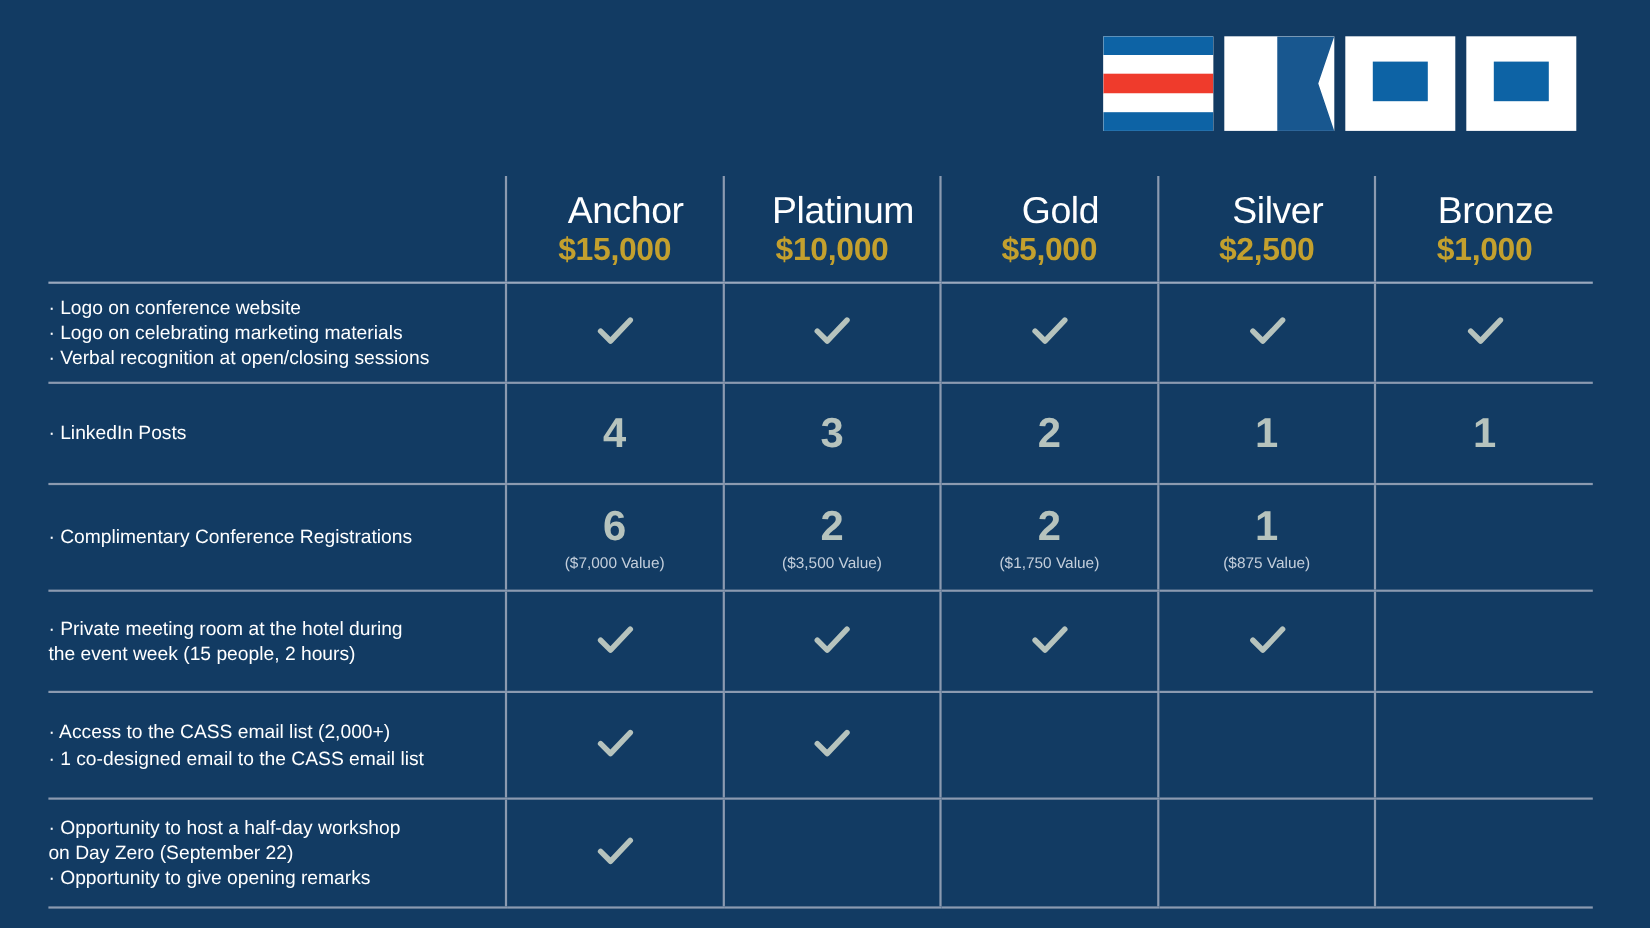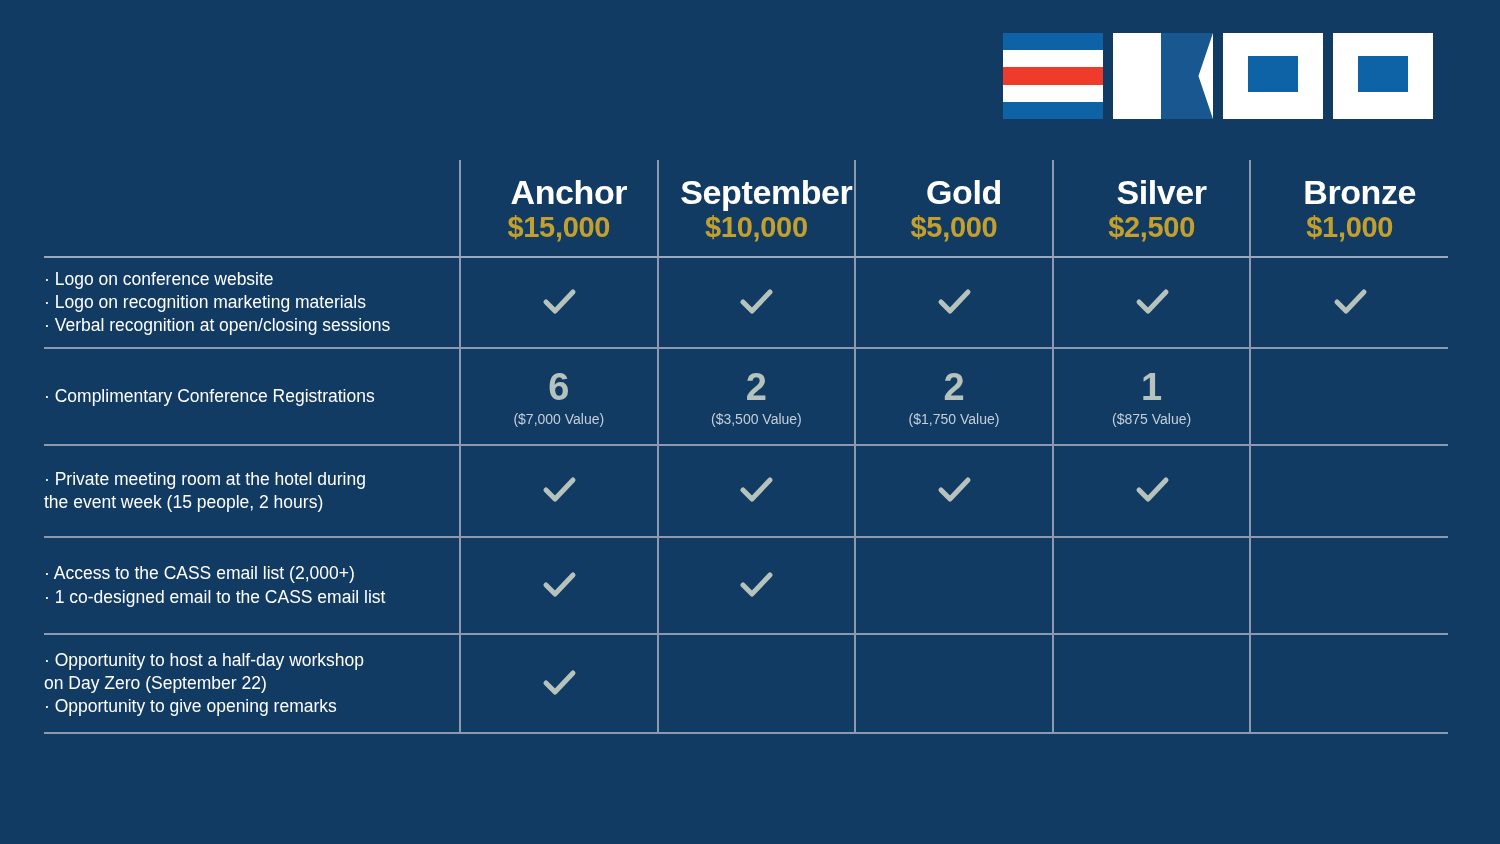--- a/index.html
+++ b/index.html
@@ -110,21 +110,21 @@
     border-bottom: 2px solid #9aa8bd;
   }
   thead th.benefit-head {
     border-bottom: 2px solid #9aa8bd;
   }
   thead th.tier-head {
     border-left: 2px solid #8b9ab0;
   }
   .tier-name {
     font-size: 34px;
-    font-weight: bold;
+    font-weight: normal;
     color: #ffffff;
     line-height: 1.12;
     letter-spacing: -0.4px;
     padding-left: 20px;
   }
   .tier-price {
     font-size: 29px;
     color: #c3a02e;
     line-height: 1.12;
     letter-spacing: -0.3px;
@@ -215,59 +215,89 @@
       <col class="col-tier">
   </colgroup>
   <thead>
     <tr>
       <th class="benefit-head"></th>
       <th class="tier-head">
         <div class="tier-name">Anchor</div>
         <div class="tier-price">$15,000</div>
       </th>
       <th class="tier-head">
-        <div class="tier-name">September</div>
+        <div class="tier-name">Platinum</div>
         <div class="tier-price">$10,000</div>
       </th>
       <th class="tier-head">
         <div class="tier-name">Gold</div>
         <div class="tier-price">$5,000</div>
       </th>
       <th class="tier-head">
         <div class="tier-name">Silver</div>
         <div class="tier-price">$2,500</div>
       </th>
       <th class="tier-head">
         <div class="tier-name">Bronze</div>
         <div class="tier-price">$1,000</div>
       </th>
     </tr>
   </thead>
   <tbody id="table-body">
       <tr class="r1">
         <td class="benefit-cell">
           <div class="bline">· Logo on conference website</div>
-          <div class="bline">· Logo on recognition marketing materials</div>
+          <div class="bline">· Logo on celebrating marketing materials</div>
           <div class="bline">· Verbal recognition at open/closing sessions</div>
         </td>
         <td class="tier-cell"><span class="check"><svg width="46" height="46" viewBox="0 0 46 46" aria-hidden="true">
               <path d="M10 24 L19 33 L37 14" fill="none" stroke="#b6c3bd" stroke-width="5" stroke-linecap="round" stroke-linejoin="round"></path>
             </svg></span></td>
         <td class="tier-cell"><span class="check"><svg width="46" height="46" viewBox="0 0 46 46" aria-hidden="true">
               <path d="M10 24 L19 33 L37 14" fill="none" stroke="#b6c3bd" stroke-width="5" stroke-linecap="round" stroke-linejoin="round"></path>
             </svg></span></td>
         <td class="tier-cell"><span class="check"><svg width="46" height="46" viewBox="0 0 46 46" aria-hidden="true">
               <path d="M10 24 L19 33 L37 14" fill="none" stroke="#b6c3bd" stroke-width="5" stroke-linecap="round" stroke-linejoin="round"></path>
             </svg></span></td>
         <td class="tier-cell"><span class="check"><svg width="46" height="46" viewBox="0 0 46 46" aria-hidden="true">
               <path d="M10 24 L19 33 L37 14" fill="none" stroke="#b6c3bd" stroke-width="5" stroke-linecap="round" stroke-linejoin="round"></path>
             </svg></span></td>
         <td class="tier-cell"><span class="check"><svg width="46" height="46" viewBox="0 0 46 46" aria-hidden="true">
               <path d="M10 24 L19 33 L37 14" fill="none" stroke="#b6c3bd" stroke-width="5" stroke-linecap="round" stroke-linejoin="round"></path>
             </svg></span></td>
+      </tr>
+      <tr class="r2">
+        <td class="benefit-cell">
+          <div class="bline">· LinkedIn Posts</div>
+        </td>
+        <td class="tier-cell">
+          <div class="num-wrap">
+            <div class="num">4</div>
+          </div>
+        </td>
+        <td class="tier-cell">
+          <div class="num-wrap">
+            <div class="num">3</div>
+          </div>
+        </td>
+        <td class="tier-cell">
+          <div class="num-wrap">
+            <div class="num">2</div>
+          </div>
+        </td>
+        <td class="tier-cell">
+          <div class="num-wrap">
+            <div class="num">1</div>
+          </div>
+        </td>
+        <td class="tier-cell">
+          <div class="num-wrap">
+            <div class="num">1</div>
+          </div>
+        </td>
       </tr>
       <tr class="r3">
         <td class="benefit-cell">
           <div class="bline">· Complimentary Conference Registrations</div>
         </td>
         <td class="tier-cell">
           <div class="num-wrap">
             <div class="num">6</div>
             <div class="subvalue">($7,000 Value)</div>
           </div>

